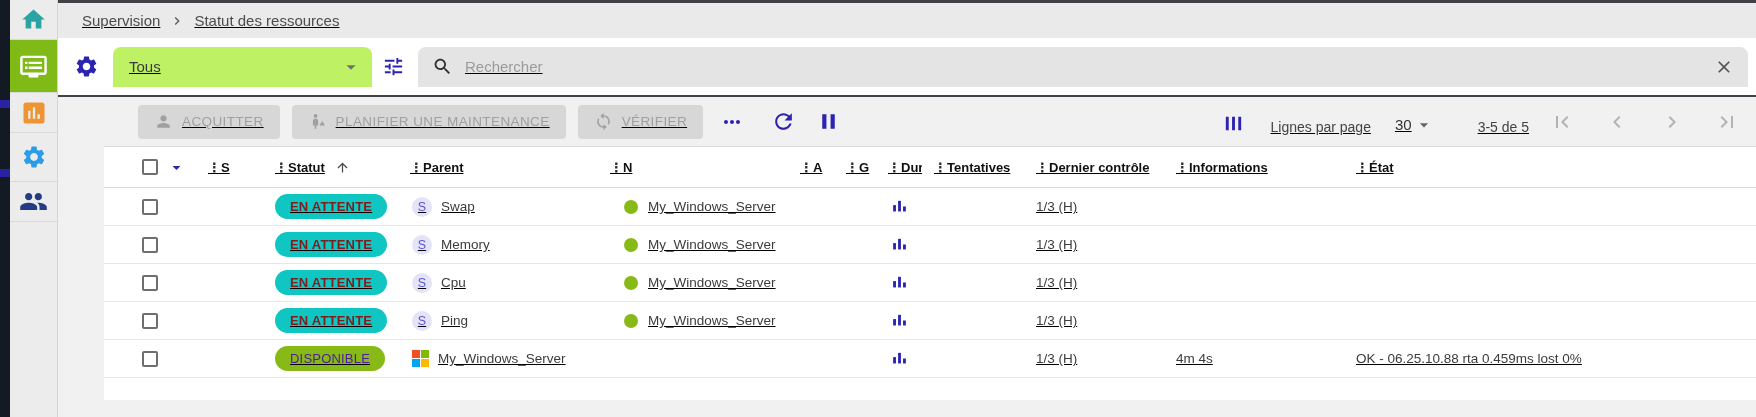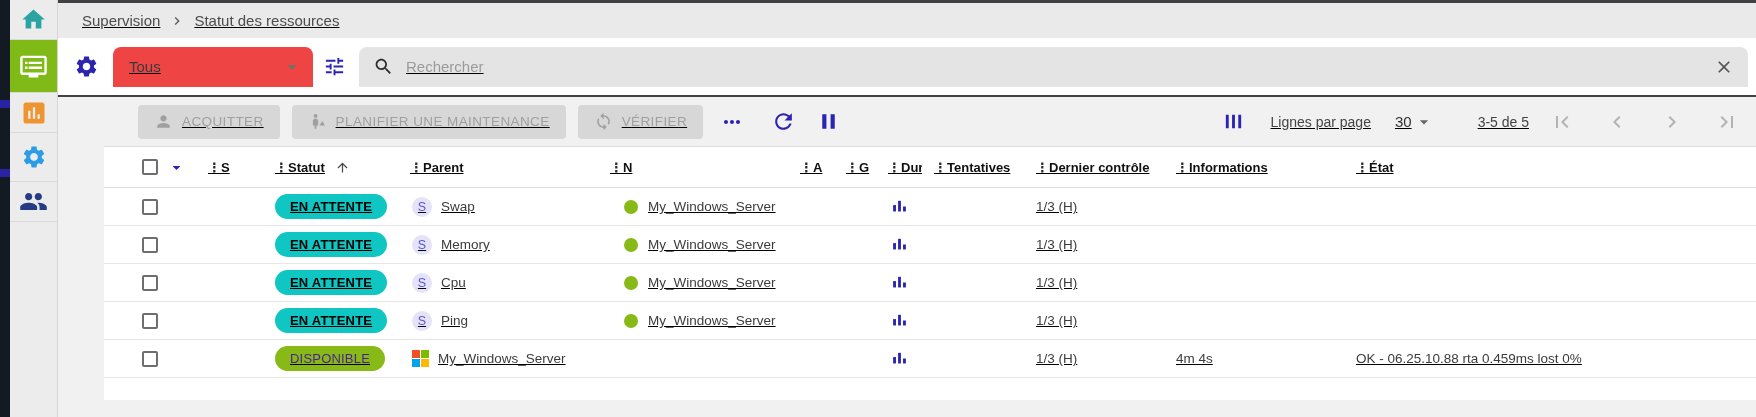--- a/index.html
+++ b/index.html
@@ -33,41 +33,41 @@
   
   .crumbbar { height:35px; flex:none; background:#eaeaea; display:flex; align-items:center; gap:9px; padding-left:24px; font-size:15px; color:#4c4c4c; }
   .crumb { cursor:pointer; }
   .crumb-chev { width:16px; height:16px; color:#5a5a5a; }
 
   
   .filterrow { height:57px; flex:none; background:#fff; display:flex; align-items:center; padding:0 8px 0 12px; }
   .iconbtn { background:none; border:none; display:flex; align-items:center; justify-content:center; cursor:pointer; padding:0; }
   .fgear { width:32px; height:40px; }
   .ic-gearacc { width:25px; height:25px; color:var(--accent,#2b23b2); }
-  .select { margin-left:11px; width:200px; height:40px; background:#ef4444; border-radius:8px 8px 0 0; display:flex; align-items:center; padding:0 10px 0 16px; cursor:pointer; }
+  .select { margin-left:11px; width:259px; height:40px; background:#bef264; border-radius:8px 8px 0 0; display:flex; align-items:center; padding:0 10px 0 16px; cursor:pointer; }
   .select-val { flex:1; font-size:15px; color:#3a3a3a; }
   .sel-arrow { width:22px; height:22px; color:#707070; }
   .ftune { width:30px; height:40px; margin-left:6px; }
   .ic-tune { width:23px; height:23px; color:var(--accent,#2b23b2); }
   .searchbox { flex:1; margin-left:10px; height:40px; background:#e4e4e4; border-radius:8px 8px 0 0; display:flex; align-items:center; padding:0 14px; }
   .search-ic { width:21px; height:21px; color:#2e2e2e; flex:none; }
   .searchbox input { flex:1; margin-left:12px; background:transparent; border:none; outline:none; font-size:15px; color:#333; font-family:inherit; min-width:0; }
   .searchbox input::placeholder { color:#9b9b9b; }
   .clearbtn svg { width:20px; height:20px; color:#555; }
 
   
   .content { flex:1; min-height:0; background:#f1f1f1; border-top:2px solid #404247; display:flex; flex-direction:column;padding-left:46px; }
   .toolbar { height:49px; flex:none; display:flex; align-items:center; padding:0 16px 0 34px; }
   .act { height:34px; background:#d7d7d7; border:none; border-radius:4px; color:#a0a0a0; font-size:13.5px; font-weight:500; letter-spacing:.4px; padding:0 16px; display:flex; align-items:center; gap:9px; margin-right:12px; font-family:inherit; cursor:default; white-space:nowrap; }
   .act svg { width:19px; height:19px; color:#a0a0a0; flex:none; }
   .morebtn { margin-left:2px; width:30px; height:30px; }
   .ic-more { width:24px; height:24px; color:var(--accent,#2b23b2); }
   .refbtn { margin-left:24px; } .pausebtn { margin-left:20px; }
   .ic-ref, .ic-pause { width:25px; height:25px; color:var(--accent,#2b23b2); }
-  .pager { margin-left:auto; display:flex; align-items:center; }
+  .pager { margin-left:auto; display:flex; align-items:flex-end; }
   .ic-cols { width:23px; height:23px; color:var(--accent,#2b23b2); }
   .pager-label { margin-left:26px; font-size:14px; color:#444; }
   .ppselect { margin-left:24px; display:flex; align-items:center; gap:2px; cursor:pointer; font-size:15px; color:#333; }
   .ppselect svg { width:20px; height:20px; color:#666; }
   .pager-range { margin-left:44px; font-size:14px; color:#444; }
   .pagebtn { margin-left:29px; width:26px; height:26px; }
   .pagebtn.first { margin-left:20px; }
   .pagebtn svg { width:24px; height:24px; color:#b3b3b3; }
 
   
@@ -76,21 +76,21 @@
   .thead { height:41px; border-bottom:1px solid #dcdcdc; }
   .td { padding-left:12px; font-size:13.5px; color:#3c3c3c; white-space:nowrap; overflow:hidden; display:flex; align-items:center; height:100%; }
   .th { font-weight:bold; font-size:13px; color:#101010; gap:5px; cursor:pointer; }
   .grip { width:8px; flex:none; }
   .grip::before { content:"\22EE"; font-size:13px; font-weight:bold; color:#2b2b2b; line-height:1; }
   .td-check { padding-left:38px; gap:9px; }
   .cb { width:16px; height:16px; border:2px solid #6e6e6e; border-radius:2px; background:#fff; flex:none; cursor:pointer; }
   .hdd { width:19px; height:19px; color:var(--accent,#2b23b2); cursor:pointer; }
   .sort { width:15px; height:15px; color:#4a4a4a; margin-left:5px; }
   .chip { height:25px; display:inline-flex; align-items:center; padding:0 15px; border-radius:13px; font-size:13px; font-weight:bold; letter-spacing:.2px; }
-  .chip-pending { background:var(--status-pending,#0fc6c2); color:#000000; }
+  .chip-pending { background:var(--status-pending,#0fc6c2); color:#7f1d1d; }
   .chip-up { background:var(--status-up,#88ba17); color:#4c1d95; font-weight:500; }
   .td-res { padding-left:14px; }
   .sbadge { width:20px; height:20px; border-radius:50%; background:#e4e3f7; color:#5c55d0; display:inline-flex; align-items:center; justify-content:center; font-size:12.5px; font-weight:500; margin-right:9px; flex:none; }
   .td-parent { padding-left:26px; }
   .pdot { width:14px; height:14px; border-radius:50%; background:var(--status-up,#88ba17); margin-right:10px; flex:none; }
   .winlogo { width:17px; height:17px; display:grid; grid-template-columns:8px 8px; grid-template-rows:8px 8px; gap:1px; margin-right:9px; flex:none; }
   .winlogo i { display:block; }
   .w-r { background:var(--windows-red,#f25022); } .w-g { background:var(--windows-green,#7fba00); }
   .w-b { background:var(--windows-blue,#00a4ef); } .w-y { background:var(--windows-yellow,#ffb900); }
   .td-g { padding-left:0; justify-content:center; }

